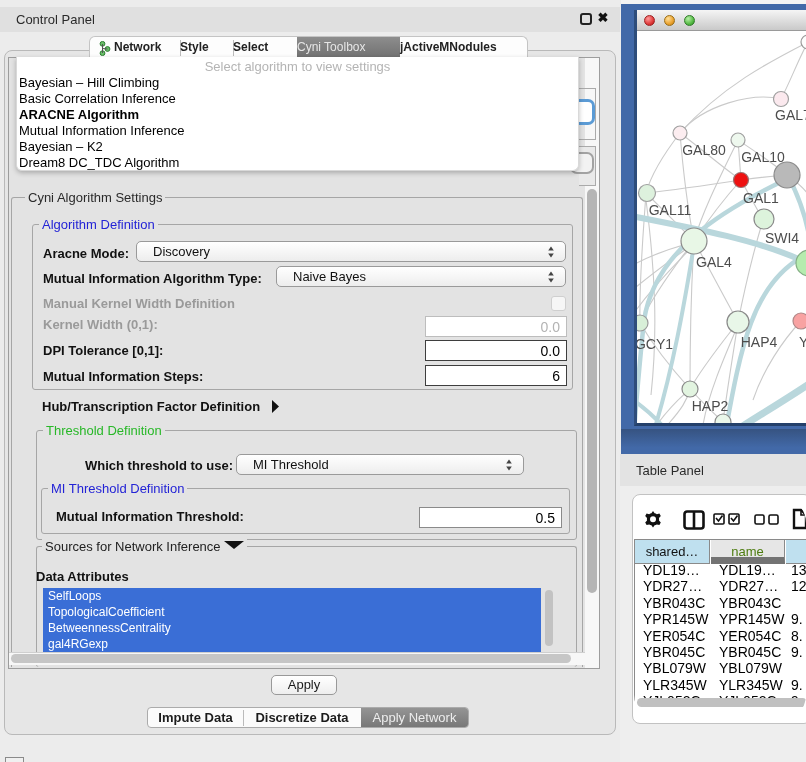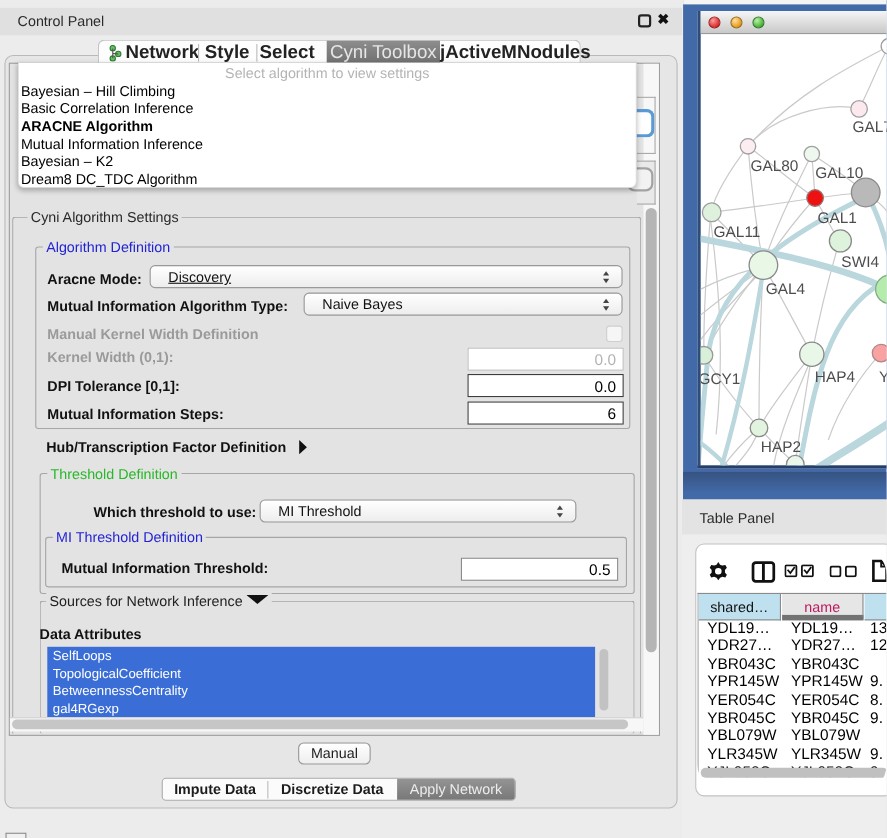--- a/index.html
+++ b/index.html
@@ -6,21 +6,21 @@
 html,body { width:806px; height:762px; overflow:hidden; }
 body { font-family:"Liberation Sans", sans-serif; background:#ececec; position:relative; }
 .abs { position:absolute; }
 
 #titlebar { left:0; top:7px; width:620px; height:25px; background:#e0e0e0; }
 #titlebar .t { position:absolute; left:16px; top:5px; font-size:13px; color:#2a2a2a; }
 #ic-float { left:580px; top:13px; width:12px; height:12px; border:2px solid #222; border-radius:3px; }
 #ic-close { left:596px; top:11px; width:14px; height:14px; font-size:13px; font-weight:bold; color:#111; text-align:center; line-height:14px;}
 #panel-outer { left:4px; top:50px; width:612px; height:685px; background:#e6e6e6; border:1px solid #b9b9b9; border-radius:8px; }
 #tabbar { left:89px; top:36px; width:439px; height:22px; background:#fdfdfd; border:1px solid #c4c4c4; border-bottom:none; border-radius:6px 6px 0 0; }
-.tab { position:absolute; top:0; height:22px; font-size:17px; font-weight:bold; color:#222; text-align:center; line-height:21px; }
+.tab { position:absolute; top:0; height:22px; font-size:12px; font-weight:bold; color:#222; text-align:left; line-height:21px; }
 .tabsep { position:absolute; top:3px; height:16px; width:1px; background:#bbb; }
 #tab-cyni { background:linear-gradient(#8d8d8d,#6f6f6f); color:#e6e6e6; font-weight:normal; }
 
 #settings { left:8px; top:57px; width:592px; height:612px; background:#e3e3e3; border:1px solid #9d9d9d; }
 .groupbox { position:absolute; border:1px solid #a6a6a6; border-radius:3px; }
 .grouplabel { position:absolute; font-size:13px; background:#e3e3e3; padding:0 3px; white-space:nowrap; }
 .lbl { position:absolute; font-size:13px; font-weight:bold; color:#111; white-space:nowrap; }
 .lbl.dis { color:#9a9a9a; }
 .combo { position:absolute; height:21px; background:linear-gradient(#ffffff,#ededed); border:1px solid #9a9a9a; border-radius:5px; font-size:13px; color:#111; line-height:20px; padding-left:16px; }
 .combo .arr { position:absolute; right:10px; top:3px; width:8px; height:14px; }
@@ -81,21 +81,21 @@
   <div class="tab" style="left:310px;width:128px;">jActiveMNodules</div>
 </div>
 <div class="abs" id="settings"></div>
 
 <div class="abs groupbox" style="left:11px;top:197px;width:572px;height:470px;border-bottom:none;border-radius:3px 3px 0 0;"></div>
 <div class="abs grouplabel" style="left:25px;top:190px;color:#2a2a2a;">Cyni Algorithm Settings</div>
 
 <div class="abs groupbox" style="left:32px;top:224px;width:541px;height:166px;"></div>
 <div class="abs grouplabel" style="left:39px;top:217px;color:#2323d6;">Algorithm Definition</div>
 <div class="abs lbl" style="left:43px;top:246px;">Aracne Mode:</div>
-<div class="abs combo" style="left:136px;top:241px;width:430px;text-decoration:underline;">Discovery<span class="arr"><svg width="8" height="14" viewBox="0 0 8 14">
+<div class="abs combo" style="left:136px;top:241px;width:430px;">Discovery<span class="arr"><svg width="8" height="14" viewBox="0 0 8 14">
         <path d="M4 1.5 L6.8 5.5 L1.2 5.5 Z" fill="#444"></path>
         <path d="M4 12.5 L6.8 8.5 L1.2 8.5 Z" fill="#444"></path>
       </svg></span></div>
 <div class="abs lbl" style="left:43px;top:271px;">Mutual Information Algorithm Type:</div>
 <div class="abs combo" style="left:276px;top:266px;width:290px;">Naive Bayes<span class="arr"><svg width="8" height="14" viewBox="0 0 8 14">
         <path d="M4 1.5 L6.8 5.5 L1.2 5.5 Z" fill="#444"></path>
         <path d="M4 12.5 L6.8 8.5 L1.2 8.5 Z" fill="#444"></path>
       </svg></span></div>
 <div class="abs lbl dis" style="left:43px;top:296px;">Manual Kernel Width Definition</div>
 <div class="abs" id="chk-dis"></div>
@@ -131,21 +131,21 @@
   <div>SelfLoops</div>
   <div>TopologicalCoefficient</div>
   <div>BetweennessCentrality</div>
   <div>gal4RGexp</div>
 </div>
 <div class="abs" id="list-thumb"></div>
 <div class="abs" id="hscroll-track"></div>
 <div class="abs" id="hscroll-thumb"></div>
 <div class="abs" id="vscroll-track"></div>
 <div class="abs" id="vscroll-thumb"></div>
-<div class="abs" id="apply">Manual</div>
+<div class="abs" id="apply">Apply</div>
 <div class="abs" id="btabs">
   <div class="btab" style="left:0;width:95px;">Impute Data</div>
   <div class="tabsep" style="left:95px;top:2px;"></div>
   <div class="btab" style="left:95px;width:118px;">Discretize Data</div>
   <div class="btab" id="btab3" style="left:213px;width:107px;">Apply Network</div>
 </div>
 <div class="abs" id="corner-sq"></div>
 
 <div class="abs" style="left:579px;top:88px;width:17px;height:52px;border:1px solid #aaa;border-left:none;"></div>
 <div class="abs" style="left:578px;top:99px;width:17px;height:26px;border:3px solid #5b9bd5;border-left:none;border-radius:0 7px 7px 0;background:#fff;"></div>
@@ -272,21 +272,21 @@
       <rect x="1" y="1" width="9" height="9" rx="1.5" fill="none" stroke="#111" stroke-width="1.6"></rect>
       <rect x="15" y="1" width="9" height="9" rx="1.5" fill="none" stroke="#111" stroke-width="1.6"></rect>
     </svg>
     <svg class="abs" style="left:158px;top:12px" width="16" height="22" viewBox="0 0 16 22">
       <path d="M2 2 L9 2 L14 7 L14 20 L2 20 Z" fill="none" stroke="#111" stroke-width="2.4"></path>
       <path d="M9 2 L9 7 L14 7" fill="none" stroke="#111" stroke-width="1.6"></path>
     </svg>
 
     <div class="abs" style="left:0px;top:43px;width:172px;height:170px;border-top:1px solid #8a8a8a;border-left:1px solid #8a8a8a;overflow:hidden;">
       <div class="abs" style="left:0;top:0;width:75px;height:24px;background:#bfe0ef;border-right:1px solid #8a8a8a;border-bottom:1px solid #8a8a8a;text-align:center;font-size:13px;color:#111;line-height:23px;">shared…</div>
-      <div class="abs" style="left:76px;top:0;width:74px;height:24px;background:#e6e6e6;border-right:1px solid #8a8a8a;border-bottom:5px solid #737373;text-align:center;font-size:13px;color:#be185d;line-height:23px;">name</div>
+      <div class="abs" style="left:76px;top:0;width:74px;height:24px;background:#e6e6e6;border-right:1px solid #8a8a8a;border-bottom:7px solid #737373;text-align:center;font-size:13px;color:#4d7c0f;line-height:23px;">name</div>
       <div class="abs" style="left:151px;top:0;width:30px;height:24px;background:#bfe0ef;border-bottom:1px solid #8a8a8a;font-size:13px;"></div>
       <div class="abs" id="rows" style="left:0;top:22px;width:172px;font-size:14px;color:#000;">
           <div style="position:absolute;left:8px;top:0.0px;">YDL19…</div>
           <div style="position:absolute;left:84px;top:0.0px;">YDL19…</div>
           <div style="position:absolute;left:156px;top:0.0px;">13</div>
           <div style="position:absolute;left:8px;top:16.4px;">YDR27…</div>
           <div style="position:absolute;left:84px;top:16.4px;">YDR27…</div>
           <div style="position:absolute;left:156px;top:16.4px;">12</div>
           <div style="position:absolute;left:8px;top:32.8px;">YBR043C</div>
           <div style="position:absolute;left:84px;top:32.8px;">YBR043C</div>

